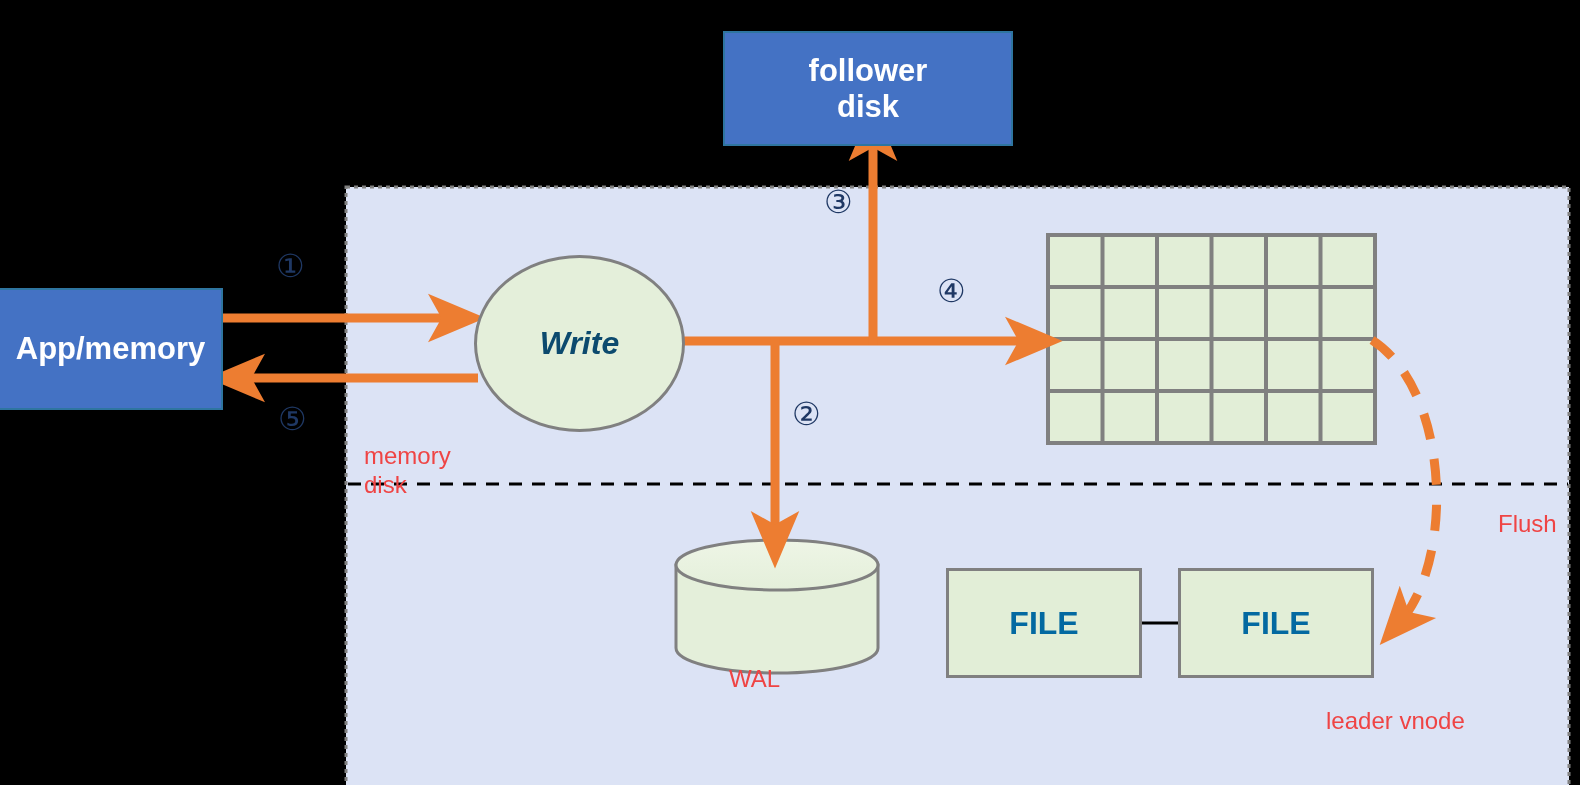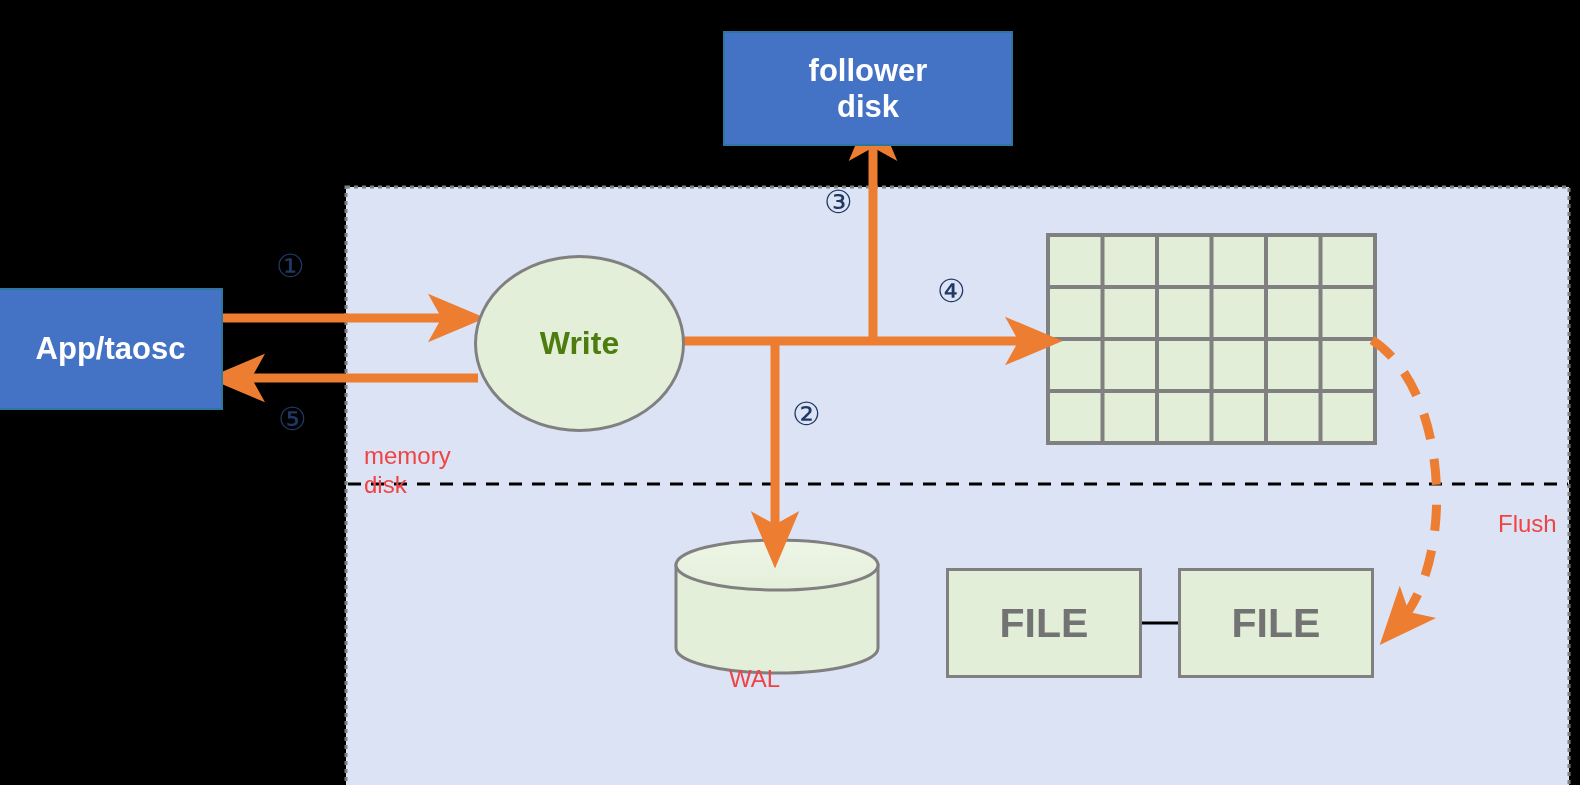--- a/index.html
+++ b/index.html
@@ -48,39 +48,40 @@
   .file-box {
     position: absolute;
     background: #e2eed7;
     border: 3px solid #808080;
     box-sizing: border-box;
     display: flex;
     align-items: center;
     justify-content: center;
   }
   .file-label {
-    color: #737373;
+    color: #0369a1;
     font-weight: bold;
-    font-size: 41px;
+    font-size: 32px;
   }
   .plain-label {
     color: #ef4444;
     font-size: 24px;
   }
   .circ-num {
     position: absolute;
     color: #1f3864;
     font-size: 32px;
     line-height: 1;
   }
   .write-label {
     position: absolute;
-    color: #4d7c0f;
+    color: #0c4a6e;
     font-weight: bold;
     font-size: 32px;
+    font-style: italic;
   }
 </style>
 </head>
 <body>
 
 <div id="stage">
 
   <svg id="svg-layer" viewBox="0 0 1580 785">
     <defs>
       <marker id="ah" markerWidth="7" markerHeight="7" refX="3.0" refY="3.0" orient="auto" markerUnits="strokeWidth">
@@ -132,21 +133,21 @@
   </svg>
 
   <div class="node-box" style="left:723px; top:2px; width:290px; height:115px;margin-top:29px;">
     <div style="text-align:center;">
       <div class="box-label">follower</div>
       <div class="box-label">disk</div>
     </div>
   </div>
 
   <div class="node-box" style="left:-2px; top:288px; width:225px; height:122px;">
-    <div class="box-label">App/taosc</div>
+    <div class="box-label">App/memory</div>
   </div>
 
   <div style="position:absolute; left:474px; top:255px; width:211px; height:177px;
               background:#e4efda; border:3px solid #808080; border-radius:50%;
               box-sizing:border-box; display:flex; align-items:center; justify-content:center;">
     <span class="write-label" style="position:static;">Write</span>
   </div>
 
   <div class="file-box" style="left:946px; top:568px; width:196px; height:110px;">
     <span class="file-label">FILE</span>
@@ -158,14 +159,15 @@
   <span class="circ-num" style="left:276px; top:250px;">①</span>
   <span class="circ-num" style="left:278px; top:403px;">⑤</span>
   <span class="circ-num" style="left:824px; top:186px;">③</span>
   <span class="circ-num" style="left:937px; top:275px;">④</span>
   <span class="circ-num" style="left:792px; top:398px;">②</span>
 
   <span class="txt plain-label" style="left:364px; top:443px;">memory</span>
   <span class="txt plain-label" style="left:364px; top:472px;">disk</span>
   <span class="txt plain-label" style="left:1498px; top:511px;">Flush</span>
   <span class="txt plain-label" style="left:729px; top:666px;">WAL</span>
+  <span class="txt plain-label" style="left:1326px; top:708px;">leader vnode</span>
 
 </div>
 
 </body></html>

